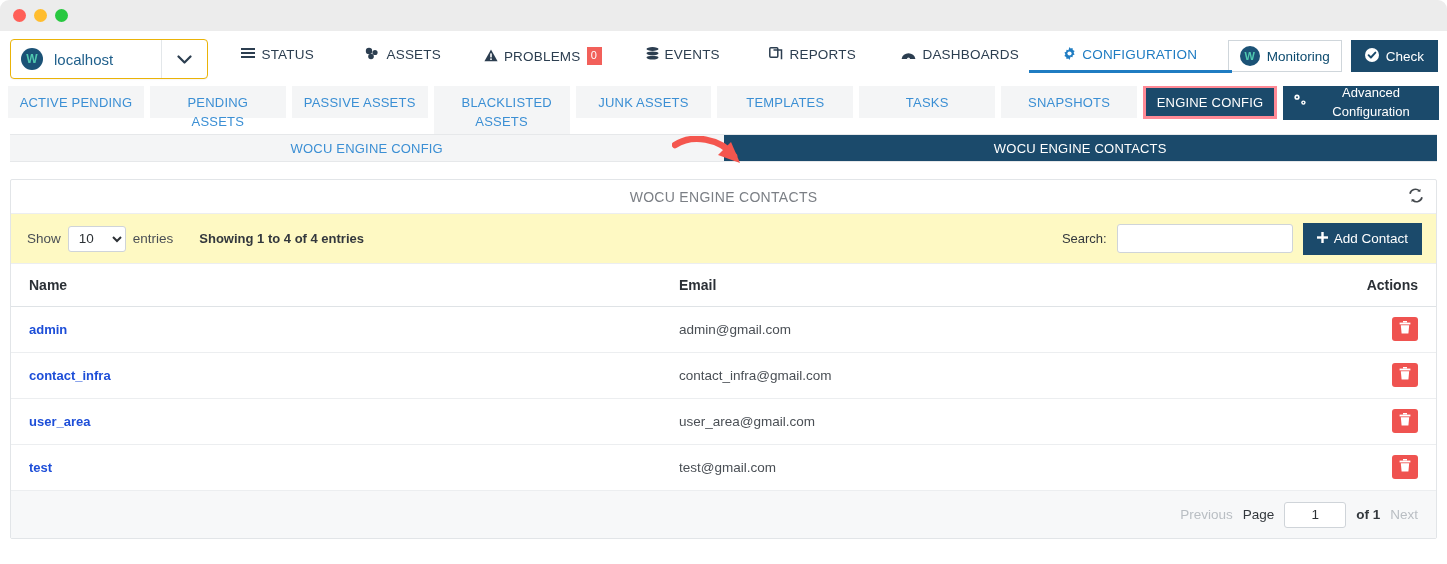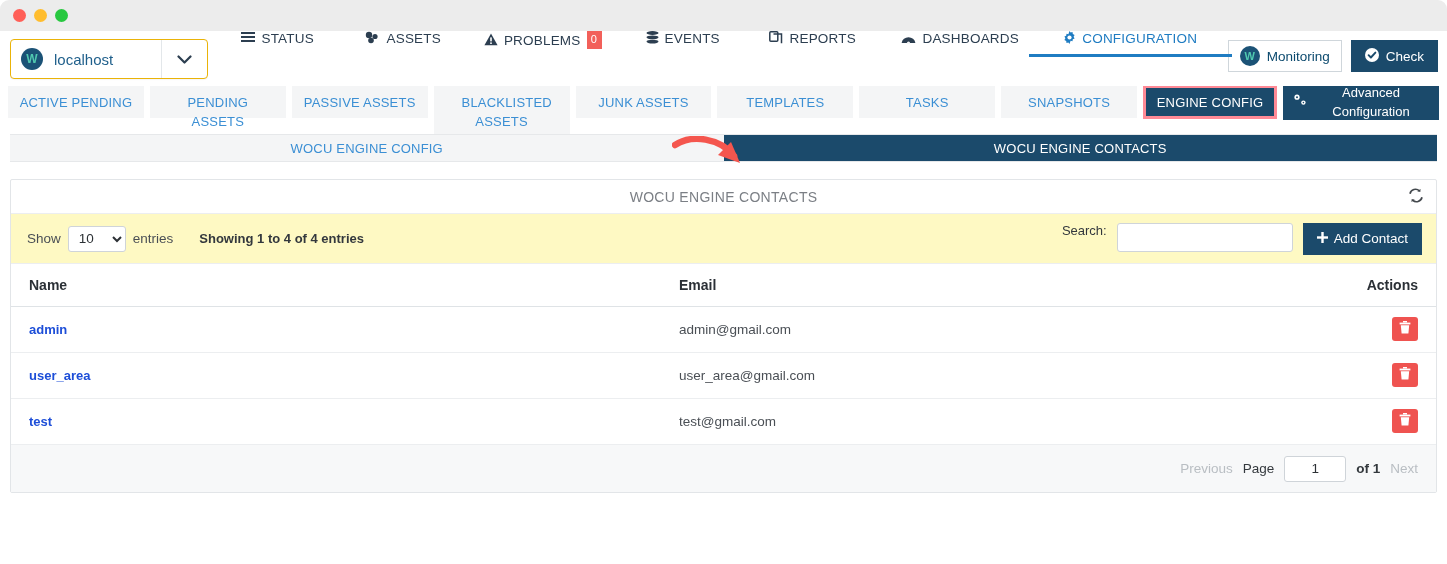--- a/index.html
+++ b/index.html
@@ -78,21 +78,21 @@
     border-left: 1px solid #e3e7ea;
     display: flex; align-items: center; justify-content: center;
     color: #2c3e50;
     cursor: pointer;
   }
 
   #nav-items {
     display: flex;
     align-items: flex-start;
     flex: 1 1 auto;
-    padding-top: 0;
+    padding-top: 16px;
     gap: 0px;
   }
   .nav-item {
     display: flex;
     align-items: center;
     gap: 6px;
     font-size: 13.5px;
     letter-spacing: .2px;
     color: #2c3e50;
     cursor: pointer;
@@ -264,21 +264,21 @@
     width: 58px;
     border: 1px solid #cfd4d9;
     border-radius: 3px;
     background: #fff;
     font-family: "Liberation Sans", sans-serif;
     font-size: 13.5px;
     color: #2c3135;
     padding-left: 6px;
   }
   #info-text { margin-left: 26px; font-size: 13px; color: #33383d; font-weight: bold; }
-  #toolbar-right { margin-left: auto; display: flex; gap: 10px; }
+  #toolbar-right { margin-left: auto; display: flex; align-items: center; gap: 10px; }
   #search-label { font-size: 13px; color: #33383d; }
   #search-input {
     width: 176px; height: 29px;
     border: 1px solid #cfd4d9;
     border-radius: 3px;
     background: #fff;
     font-family: "Liberation Sans", sans-serif;
     font-size: 13px;
     padding: 0 7px;
   }
@@ -575,20 +575,35 @@
       <tr>
         <th class="col-name">Name</th>
         <th class="col-email">Email</th>
         <th class="col-actions">Actions</th>
       </tr>
     </thead>
     <tbody>
       <tr>
         <td class="col-name"><a class="name-link">admin</a></td>
         <td class="col-email email-cell">admin@gmail.com</td>
+        <td class="col-actions">
+          <button class="del-btn">
+            <span>
+              <svg width="12" height="13" viewBox="0 0 12 13">
+                  <rect x="0.6" y="1.6" width="10.8" height="1.8" fill="#fff"></rect>
+                  <rect x="4" y="0" width="4" height="1.5" fill="#fff"></rect>
+                  <path d="M1.8 4.2 h8.4 l-0.8 8.4 H2.6 Z" fill="#fff"></path>
+                </svg>
+            </span>
+          </button>
+        </td>
+      </tr>
+      <tr>
+        <td class="col-name"><a class="name-link">contact_infra</a></td>
+        <td class="col-email email-cell">contact_infra@gmail.com</td>
         <td class="col-actions">
           <button class="del-btn">
             <span>
               <svg width="12" height="13" viewBox="0 0 12 13">
                   <rect x="0.6" y="1.6" width="10.8" height="1.8" fill="#fff"></rect>
                   <rect x="4" y="0" width="4" height="1.5" fill="#fff"></rect>
                   <path d="M1.8 4.2 h8.4 l-0.8 8.4 H2.6 Z" fill="#fff"></path>
                 </svg>
             </span>
           </button>

